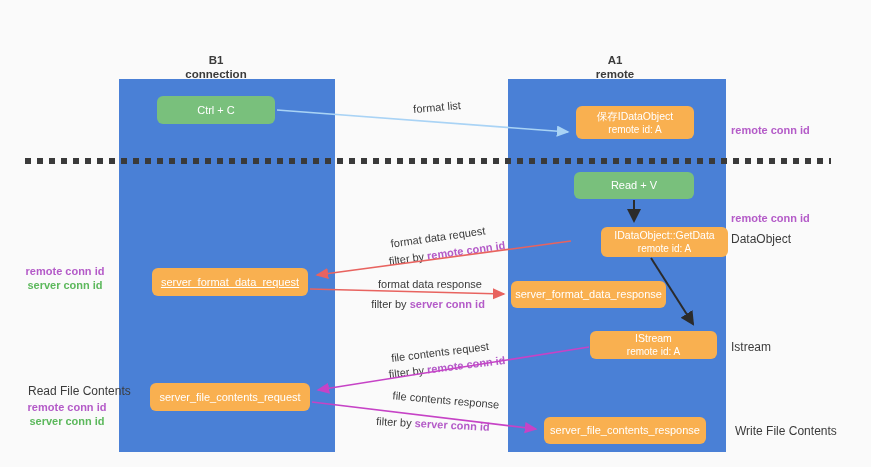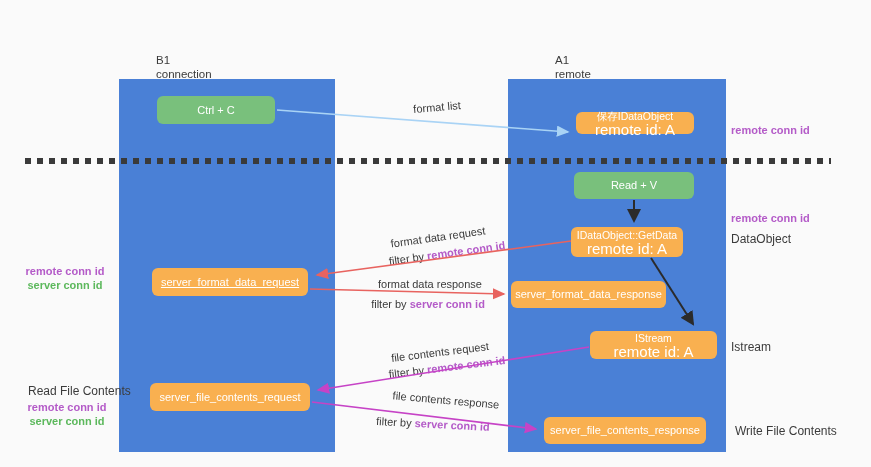--- a/index.html
+++ b/index.html
@@ -6,27 +6,27 @@
     --column-blue:#4a80d6; --box-green:#79c07c; --box-orange:#f9b050;
     --purple-label:#b45bc8; --green-label:#5cb85c;
     --arrow-red:#e8635f; --arrow-magenta:#c643c6; --arrow-blue:#a9d3f5; --arrow-black:#2b2b2b;
     --text-dark:#3b3b3b; --background:#fafafa; --dash-line:#3a3a3a;
   }
   html,body{margin:0;padding:0;}
   body{background:#e9e9e9;font-family:"Liberation Sans","DejaVu Sans",sans-serif;}
   #canvas{position:relative;width:871px;height:467px;background:var(--background);overflow:hidden;}
   .abs{position:absolute;}
   .title{left:0;top:8px;width:871px;text-align:center;font-size:15px;line-height:19px;color:var(--text-dark);}
-  .col-header{font-size:11.5px;line-height:14px;color:var(--text-dark);}
+  .col-header{text-align:center;font-size:11.5px;line-height:14px;color:var(--text-dark);font-weight:bold;}
   .lane{background:var(--column-blue);}
   .node{display:flex;flex-direction:column;align-items:center;justify-content:center;
         color:#fff;font-size:11px;line-height:13px;text-align:center;box-sizing:border-box;border-radius:6px;}
   .node.green{background:var(--box-green);}
   .node.orange{background:var(--box-orange);}
-  .node .l2{font-size:15px;}
+  .node .l2{font-size:10px;}
   .two-line{font-size:10.5px;line-height:13px;}
   .side-label{font-size:12px;color:var(--text-dark);white-space:nowrap;}
   .conn-label{font-size:11px;font-weight:bold;white-space:nowrap;line-height:14px;}
   .purple{color:var(--purple-label);}
   .greenlbl{color:var(--green-label);}
   .conn-stack{text-align:center;}
   .edge-label{font-size:11px;color:var(--text-dark);white-space:nowrap;
               transform:translate(-50%,-50%) rotate(var(--rot,0deg));}
   .edge-label b{font-weight:bold;}
   .dashed-line{height:6px;background:repeating-linear-gradient(90deg,var(--dash-line) 0 6px,transparent 6px 12px);}
@@ -55,30 +55,30 @@
 
   <div class="abs lane" style="left:119px;top:79px;width:216px;height:373px;"></div>
   <div class="abs lane" style="left:508px;top:79px;width:218px;height:373px;"></div>
 
   <div class="abs dashed-line" style="left:25px;top:158px;width:806px;"></div>
 
   <div class="abs node green" style="left:157px;top:96px;width:118px;height:28px;">
     <span>Ctrl + C</span>
   </div>
 
-  <div class="abs node orange two-line" style="left:576px;top:112px;width:118px;height:22px;">
+  <div class="abs node orange two-line" style="left:576px;top:106px;width:118px;height:33px;">
     <span>保存IDataObject</span>
     <span class="l2">remote id: A</span>
   </div>
 
   <div class="abs node green" style="left:574px;top:172px;width:120px;height:27px;">
     <span>Read + V</span>
   </div>
 
-  <div class="abs node orange two-line" style="left:571px;top:227px;width:112px;height:30px;">
+  <div class="abs node orange two-line" style="left:601px;top:227px;width:127px;height:30px;">
     <span>IDataObject::GetData</span>
     <span class="l2">remote id: A</span>
   </div>
 
   <div class="abs node orange" style="left:152px;top:268px;width:156px;height:28px;text-decoration:underline;">
     <span>server_format_data_request</span>
   </div>
 
   <div class="abs node orange" style="left:511px;top:281px;width:155px;height:27px;">
     <span>server_format_data_response</span>

